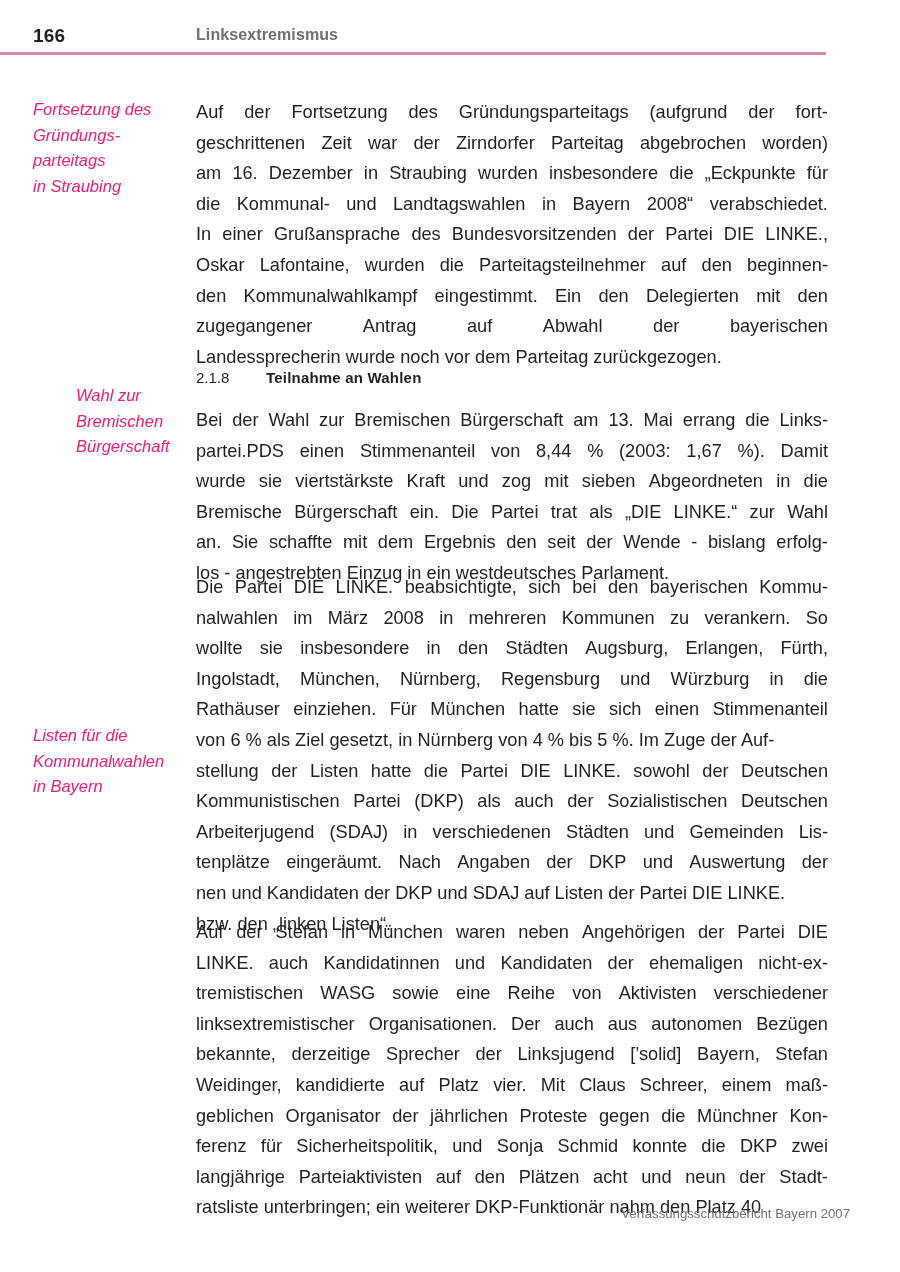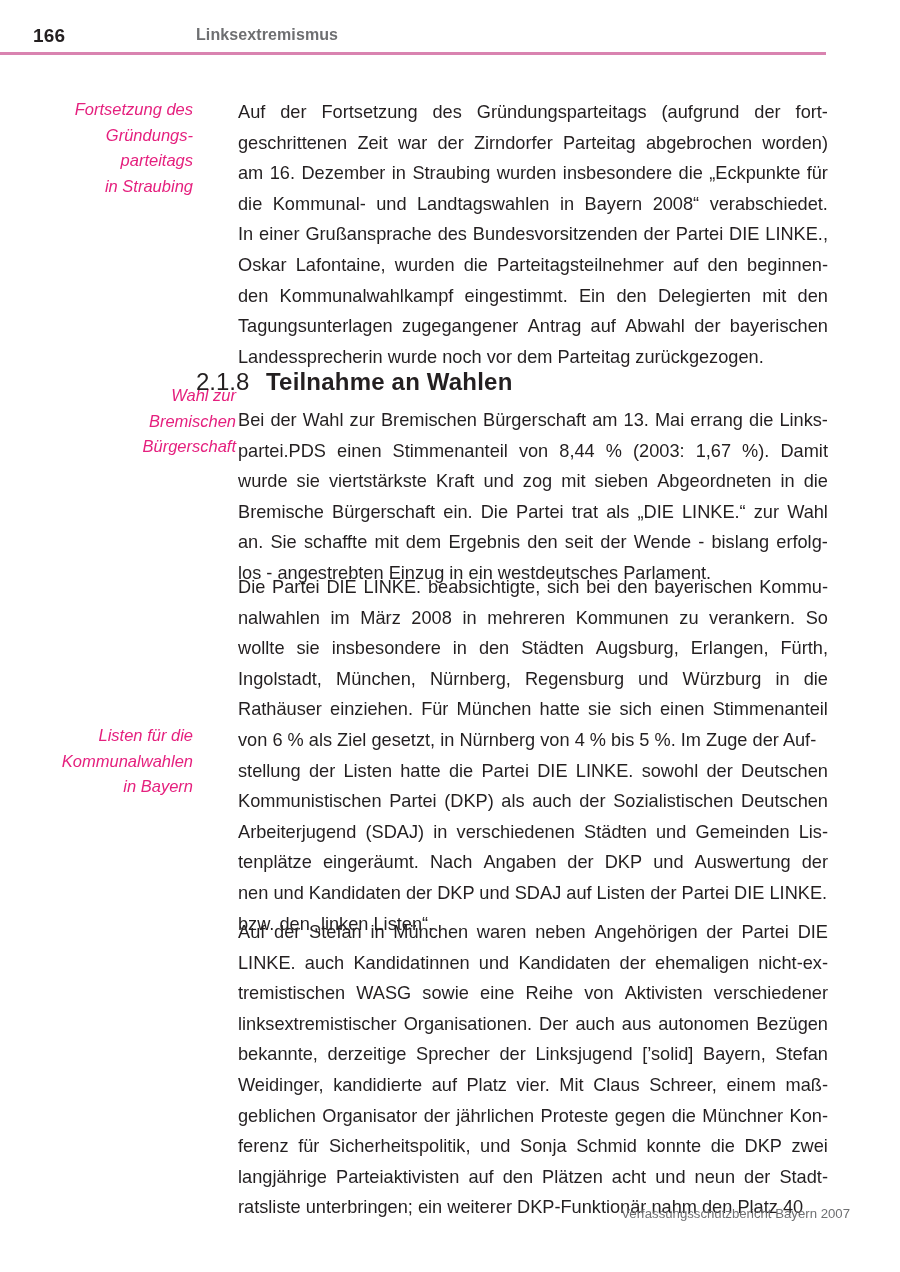--- a/index.html
+++ b/index.html
@@ -63,21 +63,20 @@
   }
 
   .marginal {
     position: absolute;
     left: 33px;
     width: 160px;
     font-size: 16.5px;
     font-style: italic;
     color: #e5207e;
     line-height: 25.5px;
-    text-align: right;
   }
   .marginal .mline { display: block; white-space: nowrap; }
 
   .body-block {
     position: absolute;
     left: 196px;
     width: 632px;
   }
   .para {
     font-size: 18.2px;
@@ -87,31 +86,30 @@
     text-align: justify;
     text-justify: inter-word;
     hyphens: manual;
   }
 
   
   .jline {
     display: flex;
     justify-content: space-between;
     white-space: pre;
-    margin-left: 42px;
   }
   .jline.last { justify-content: flex-start; }
   .jline > span { white-space: pre; }
 
   
   .section-heading {
     position: absolute;
     left: 196px;
     width: 632px;
-    font-size: 24px;
+    font-size: 15px;
     color: #231f20;
     line-height: 1;
   }
   .section-heading .sec-num {
     display: inline-block;
     width: 70px;
     font-weight: normal;
   }
   .section-heading .sec-title {
     font-weight: bold;
@@ -165,21 +163,21 @@
 
   <div class="body-block" id="para-0" style="top: 97px;">
       <div class="para">
         <div class="jline"><span>Auf</span><span>der</span><span>Fortsetzung</span><span>des</span><span>Gründungsparteitags</span><span>(aufgrund</span><span>der</span><span>fort-</span></div>
         <div class="jline"><span>geschrittenen</span><span>Zeit</span><span>war</span><span>der</span><span>Zirndorfer</span><span>Parteitag</span><span>abgebrochen</span><span>worden)</span></div>
         <div class="jline"><span>am</span><span>16.</span><span>Dezember</span><span>in</span><span>Straubing</span><span>wurden</span><span>insbesondere</span><span>die</span><span>„Eckpunkte</span><span>für</span></div>
         <div class="jline"><span>die</span><span>Kommunal-</span><span>und</span><span>Landtagswahlen</span><span>in</span><span>Bayern</span><span>2008“</span><span>verabschiedet.</span></div>
         <div class="jline"><span>In</span><span>einer</span><span>Grußansprache</span><span>des</span><span>Bundesvorsitzenden</span><span>der</span><span>Partei</span><span>DIE</span><span>LINKE.,</span></div>
         <div class="jline"><span>Oskar</span><span>Lafontaine,</span><span>wurden</span><span>die</span><span>Parteitagsteilnehmer</span><span>auf</span><span>den</span><span>beginnen-</span></div>
         <div class="jline"><span>den</span><span>Kommunalwahlkampf</span><span>eingestimmt.</span><span>Ein</span><span>den</span><span>Delegierten</span><span>mit</span><span>den</span></div>
-        <div class="jline"><span>Tagungsunterlagen</span><span>zugegangener</span><span>Antrag</span><span>auf</span><span>Abwahl</span><span>der</span><span>bayerischen</span></div>
+        <div class="jline"><span>zugegangener</span><span>Antrag</span><span>auf</span><span>Abwahl</span><span>der</span><span>bayerischen</span></div>
         <div class="jline last"><span>Landessprecherin wurde noch vor dem Parteitag zurückgezogen.</span></div>
       </div>
     </div>
   <div class="body-block" id="para-1" style="top: 405px;">
       <div class="para">
         <div class="jline"><span>Bei</span><span>der</span><span>Wahl</span><span>zur</span><span>Bremischen</span><span>Bürgerschaft</span><span>am</span><span>13.</span><span>Mai</span><span>errang</span><span>die</span><span>Links-</span></div>
         <div class="jline"><span>partei.PDS</span><span>einen</span><span>Stimmenanteil</span><span>von</span><span>8,44</span><span>%</span><span>(2003:</span><span>1,67</span><span>%).</span><span>Damit</span></div>
         <div class="jline"><span>wurde</span><span>sie</span><span>viertstärkste</span><span>Kraft</span><span>und</span><span>zog</span><span>mit</span><span>sieben</span><span>Abgeordneten</span><span>in</span><span>die</span></div>
         <div class="jline"><span>Bremische</span><span>Bürgerschaft</span><span>ein.</span><span>Die</span><span>Partei</span><span>trat</span><span>als</span><span>„DIE</span><span>LINKE.“</span><span>zur</span><span>Wahl</span></div>
         <div class="jline"><span>an.</span><span>Sie</span><span>schaffte</span><span>mit</span><span>dem</span><span>Ergebnis</span><span>den</span><span>seit</span><span>der</span><span>Wende</span><span>-</span><span>bislang</span><span>erfolg-</span></div>

